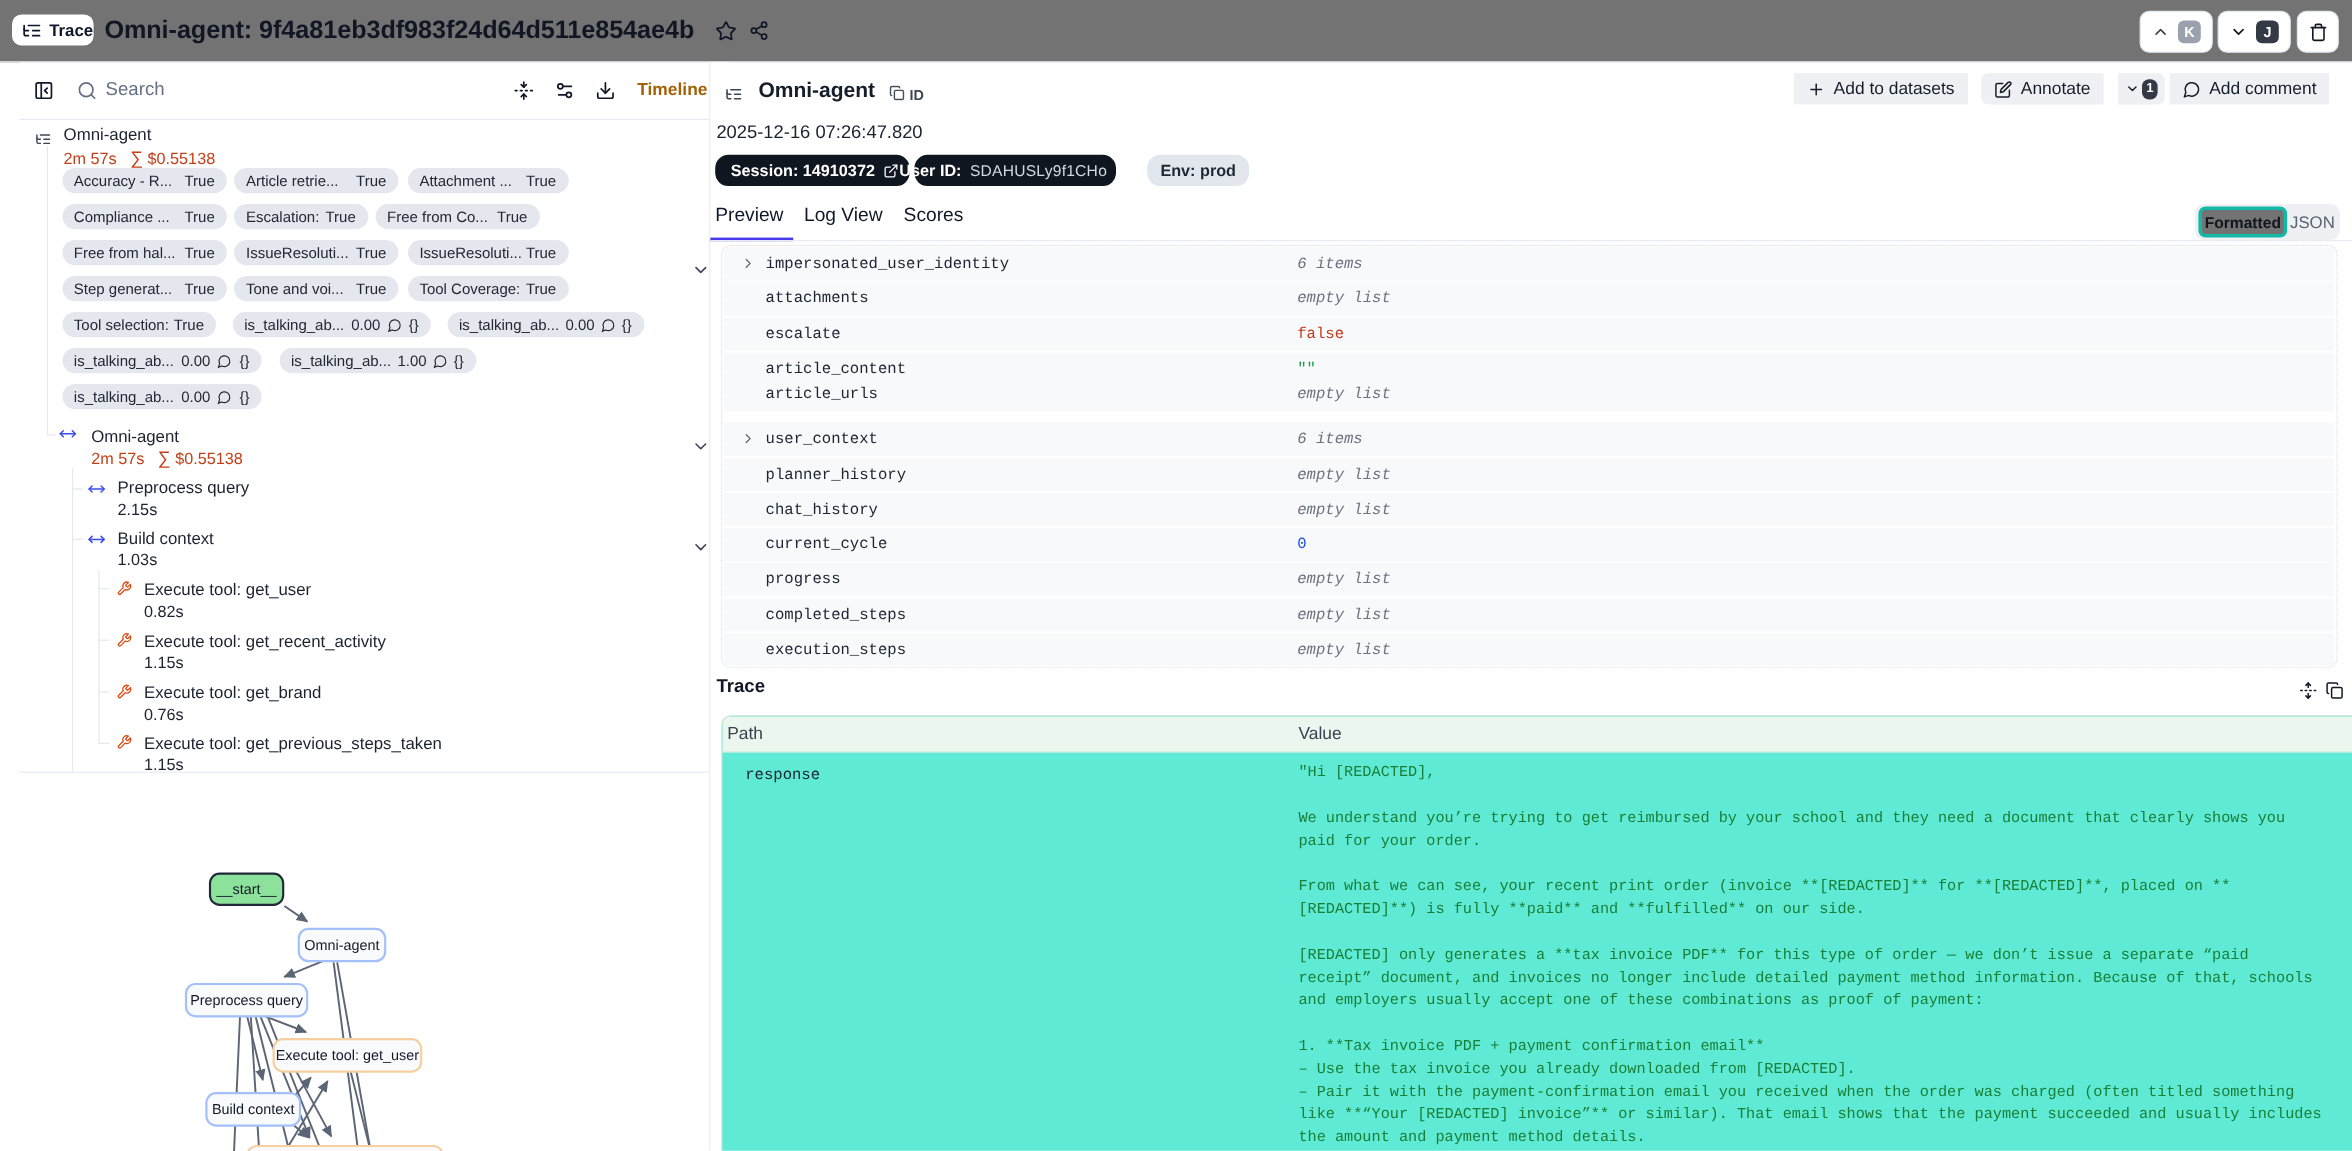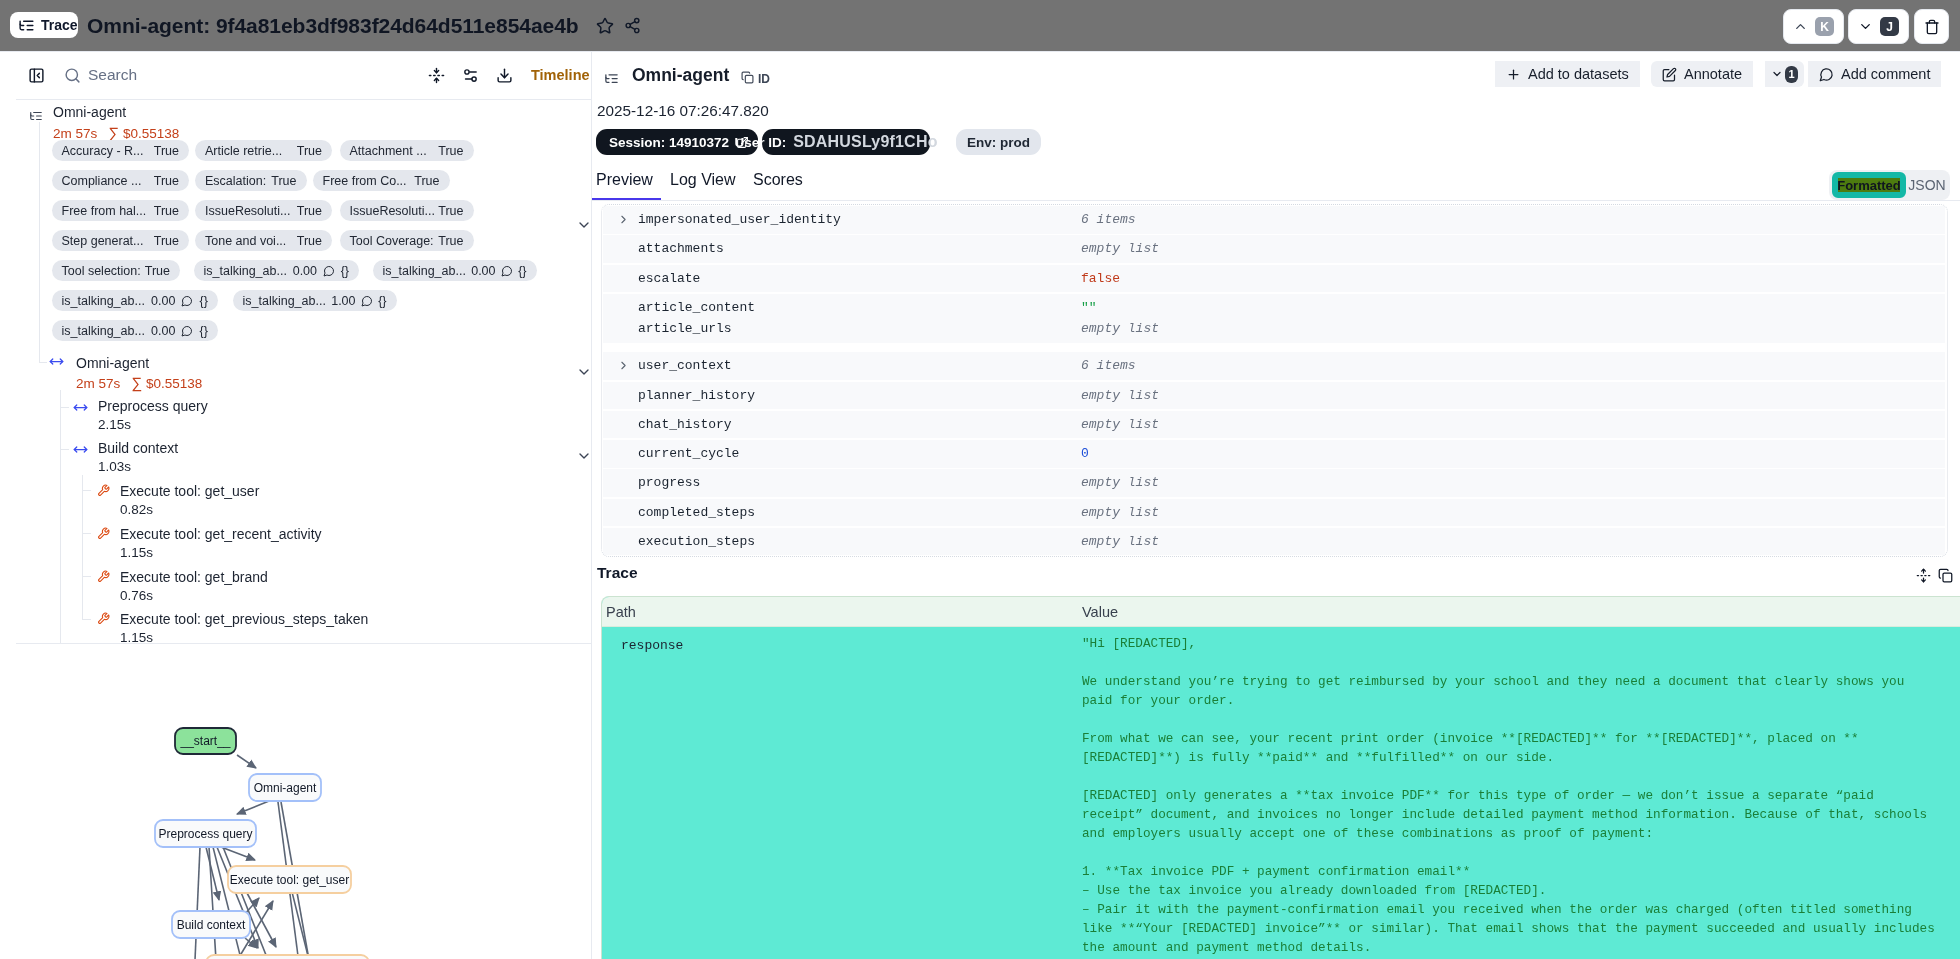--- a/index.html
+++ b/index.html
@@ -402,38 +402,38 @@
 
   <div class="abs" id="rp-date">2025-12-16 07:26:47.820</div>
 
   <div class="darkpill" style="left:4px;width:162px;justify-content:space-between;">Session: 14910372
     <svg class="ic" width="13" height="13" viewBox="0 0 24 24" fill="none" stroke="#fff" stroke-width="2" stroke-linecap="round" stroke-linejoin="round">
         <path d="M15 3h6v6"></path>
         <path d="M10 14 21 3"></path>
         <path d="M18 13v6a2 2 0 0 1-2 2H5a2 2 0 0 1-2-2V8a2 2 0 0 1 2-2h6"></path>
       </svg>
   </div>
-  <div class="darkpill" style="left:170px;width:168px;justify-content:center;padding:0 11px;">User ID:<span style="font-weight:700;font-size:16px;color:#d3d8df;letter-spacing:0.2px;">SDAHUSLy9f1CHo</span>
+  <div class="darkpill" style="left:170px;width:168px;justify-content:center;padding:0 11px;">User ID:<span style="font-weight:400;font-size:13px;color:#d3d8df;letter-spacing:0.2px;">SDAHUSLy9f1CHo</span>
     
     <svg class="ic" width="13" height="13" viewBox="0 0 24 24" fill="none" stroke="#fff" stroke-width="2" stroke-linecap="round" stroke-linejoin="round">
         <path d="M15 3h6v6"></path>
         <path d="M10 14 21 3"></path>
         <path d="M18 13v6a2 2 0 0 1-2 2H5a2 2 0 0 1-2-2V8a2 2 0 0 1 2-2h6"></path>
       </svg>
   </div>
   <div class="darkpill" style="left:364px;width:85px;background:#e2e6ed;color:#1f2733;font-weight:700;justify-content:center;">Env: prod</div>
 
   <div class="tabtxt" style="left:4px;font-weight:500;color:#0f172a;">Preview</div>
   <div class="tabtxt" style="left:78px;">Log View</div>
   <div class="tabtxt" style="left:161px;">Scores</div>
   <div class="abs" style="left:0;top:146px;width:69px;height:3px;background:#4837eb;"></div>
   <div class="abs" style="left:0;top:148px;width:1368px;height:1px;background:#e7eaf0;"></div>
 
   <div class="abs" style="left:1237px;top:118px;width:121px;height:30px;background:#eef0f3;border-radius:8px;"></div>
-  <div class="abs" style="left:1240px;top:120px;width:74px;height:26px;background:#4d7c0f;border-radius:6px;border:6px solid #14b8a6;display:flex;align-items:center;justify-content:center;font-size:13px;font-weight:700;color:#10161f;">Formatted</div>
+  <div class="abs" style="left:1240px;top:120px;width:74px;height:26px;background:#737373;border-radius:6px;border:3px solid #14b8a6;display:flex;align-items:center;justify-content:center;font-size:13px;font-weight:700;color:#10161f;">Formatted</div>
   <div class="abs" style="left:1314px;top:120px;width:42px;height:26px;display:flex;align-items:center;justify-content:center;font-size:14px;color:#5b6472;">JSON</div>
 
   <div class="abs" id="intbl" style="left:9px;top:152px;width:1347px;height:352.5px;border:1.5px dotted #d5dae2;border-radius:8px;overflow:hidden;">
       <div class="irow mono" style="top:1.0px;">
         <svg class="chev ic" width="13" height="13" viewBox="0 0 24 24" fill="none" stroke="#5b6470" stroke-width="2" stroke-linecap="round" stroke-linejoin="round">
           <path d="m9 18 6-6-6-6"></path>
         </svg>
         <span class="k">impersonated_user_identity</span>
         <span class="v vgray">6 items</span>
       </div>

